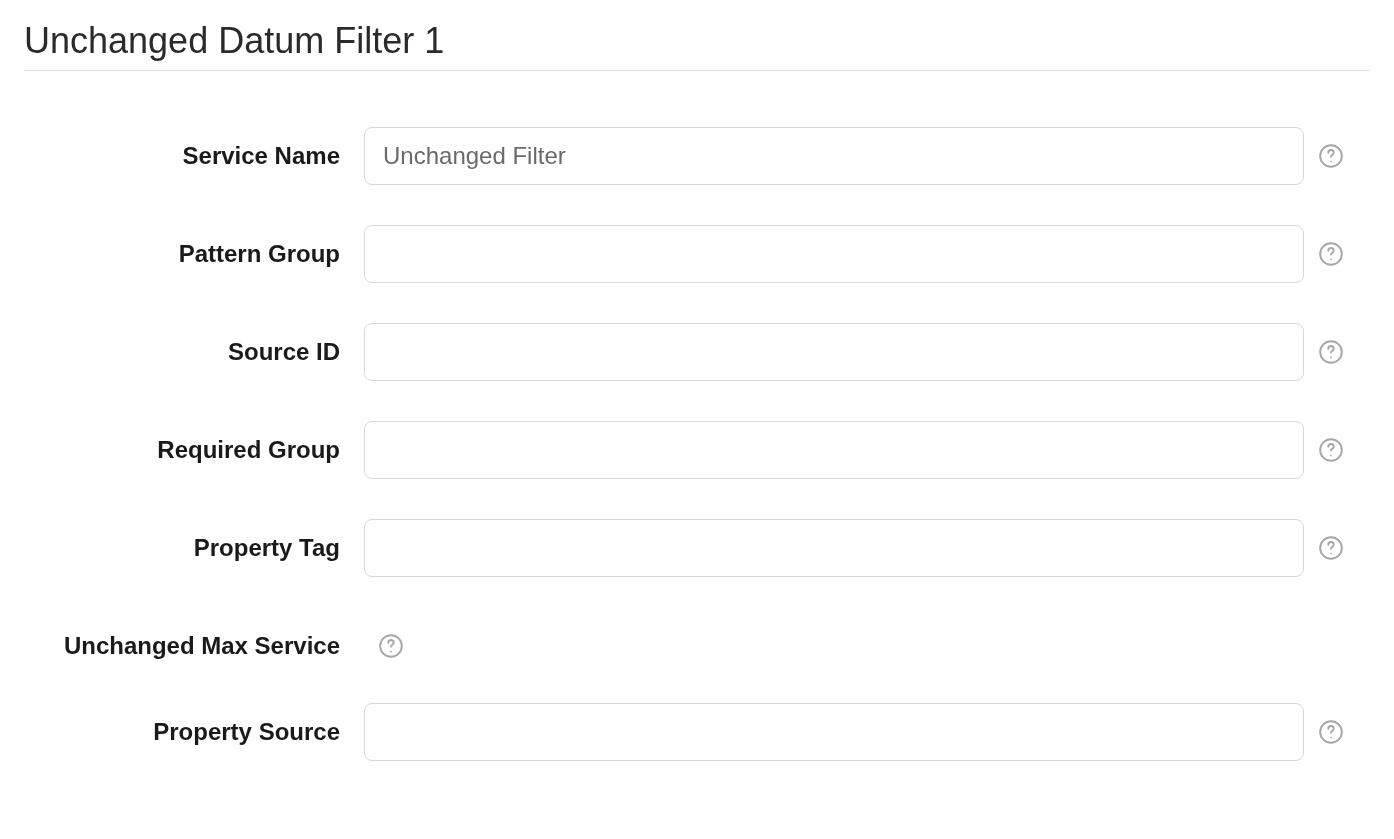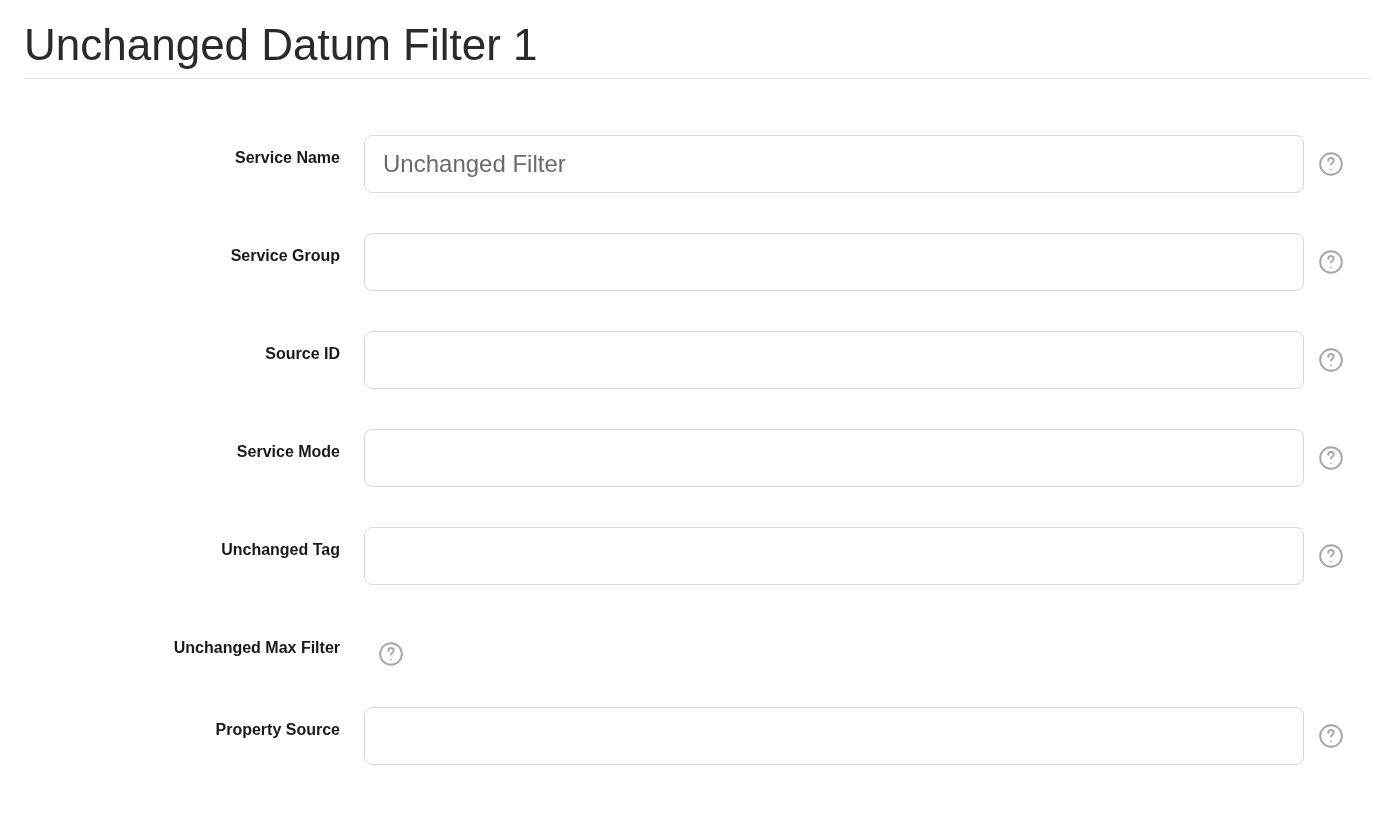--- a/index.html
+++ b/index.html
@@ -7,37 +7,37 @@
       margin: 0;
       padding: 0;
     }
     body {
       font-family: -apple-system, BlinkMacSystemFont, "Segoe UI", Helvetica, Arial, sans-serif;
       background: #ffffff;
       padding: 20px 24px;
       width: 1394px;
     }
     .form-title {
-      font-size: 44px;
+      font-size: 36px;
       font-weight: 400;
       color: #2a2a2a;
       padding-bottom: 8px;
       border-bottom: 1px solid #e0e0e0;
       margin-bottom: 56px;
     }
     .form-row {
       display: flex;
       align-items: flex-start;
       margin-bottom: 40px;
     }
     .form-label {
       width: 340px;
       text-align: right;
       padding-right: 24px;
-      font-size: 16px;
+      font-size: 24px;
       font-weight: 700;
       color: #1a1a1a;
       padding-top: 12px;
       line-height: 1.4;
     }
     .form-input {
       flex: 0 0 940px;
       height: 58px;
       border: 1px solid #d8d8d8;
       border-radius: 8px;
@@ -77,21 +77,21 @@
   <span class="help-icon">
     <svg viewBox="0 0 24 24" fill="none" stroke="#a8a8a8" stroke-width="1.8">
       <circle cx="12" cy="12" r="10"></circle>
       <path d="M9.5 9a2.5 2.5 0 0 1 5 0c0 1.5-2.5 2-2.5 3.5" stroke-linecap="round"></path>
       <circle cx="12" cy="17" r="0.8" fill="#a8a8a8" stroke="none"></circle>
     </svg>
   </span>
 </div>
 
 <div class="form-row">
-  <label class="form-label">Service Group</label>
+  <label class="form-label">Pattern Group</label>
   <input type="text" class="form-input" placeholder="" style="">
   <span class="help-icon">
     <svg viewBox="0 0 24 24" fill="none" stroke="#a8a8a8" stroke-width="1.8">
       <circle cx="12" cy="12" r="10"></circle>
       <path d="M9.5 9a2.5 2.5 0 0 1 5 0c0 1.5-2.5 2-2.5 3.5" stroke-linecap="round"></path>
       <circle cx="12" cy="17" r="0.8" fill="#a8a8a8" stroke="none"></circle>
     </svg>
   </span>
 </div>
 
@@ -101,45 +101,45 @@
   <span class="help-icon">
     <svg viewBox="0 0 24 24" fill="none" stroke="#a8a8a8" stroke-width="1.8">
       <circle cx="12" cy="12" r="10"></circle>
       <path d="M9.5 9a2.5 2.5 0 0 1 5 0c0 1.5-2.5 2-2.5 3.5" stroke-linecap="round"></path>
       <circle cx="12" cy="17" r="0.8" fill="#a8a8a8" stroke="none"></circle>
     </svg>
   </span>
 </div>
 
 <div class="form-row">
-  <label class="form-label">Service Mode</label>
+  <label class="form-label">Required Group</label>
   <input type="text" class="form-input" placeholder="" style="">
   <span class="help-icon">
     <svg viewBox="0 0 24 24" fill="none" stroke="#a8a8a8" stroke-width="1.8">
       <circle cx="12" cy="12" r="10"></circle>
       <path d="M9.5 9a2.5 2.5 0 0 1 5 0c0 1.5-2.5 2-2.5 3.5" stroke-linecap="round"></path>
       <circle cx="12" cy="17" r="0.8" fill="#a8a8a8" stroke="none"></circle>
     </svg>
   </span>
 </div>
 
 <div class="form-row">
-  <label class="form-label">Unchanged Tag</label>
+  <label class="form-label">Property Tag</label>
   <input type="text" class="form-input" placeholder="" style="">
   <span class="help-icon">
     <svg viewBox="0 0 24 24" fill="none" stroke="#a8a8a8" stroke-width="1.8">
       <circle cx="12" cy="12" r="10"></circle>
       <path d="M9.5 9a2.5 2.5 0 0 1 5 0c0 1.5-2.5 2-2.5 3.5" stroke-linecap="round"></path>
       <circle cx="12" cy="17" r="0.8" fill="#a8a8a8" stroke="none"></circle>
     </svg>
   </span>
 </div>
 
 <div class="form-row">
-  <label class="form-label">Unchanged Max Filter</label>
+  <label class="form-label">Unchanged Max Service</label>
   <span class="help-icon">
     <svg viewBox="0 0 24 24" fill="none" stroke="#a8a8a8" stroke-width="1.8">
       <circle cx="12" cy="12" r="10"></circle>
       <path d="M9.5 9a2.5 2.5 0 0 1 5 0c0 1.5-2.5 2-2.5 3.5" stroke-linecap="round"></path>
       <circle cx="12" cy="17" r="0.8" fill="#a8a8a8" stroke="none"></circle>
     </svg>
   </span>
 </div>
 
 <div class="form-row">

